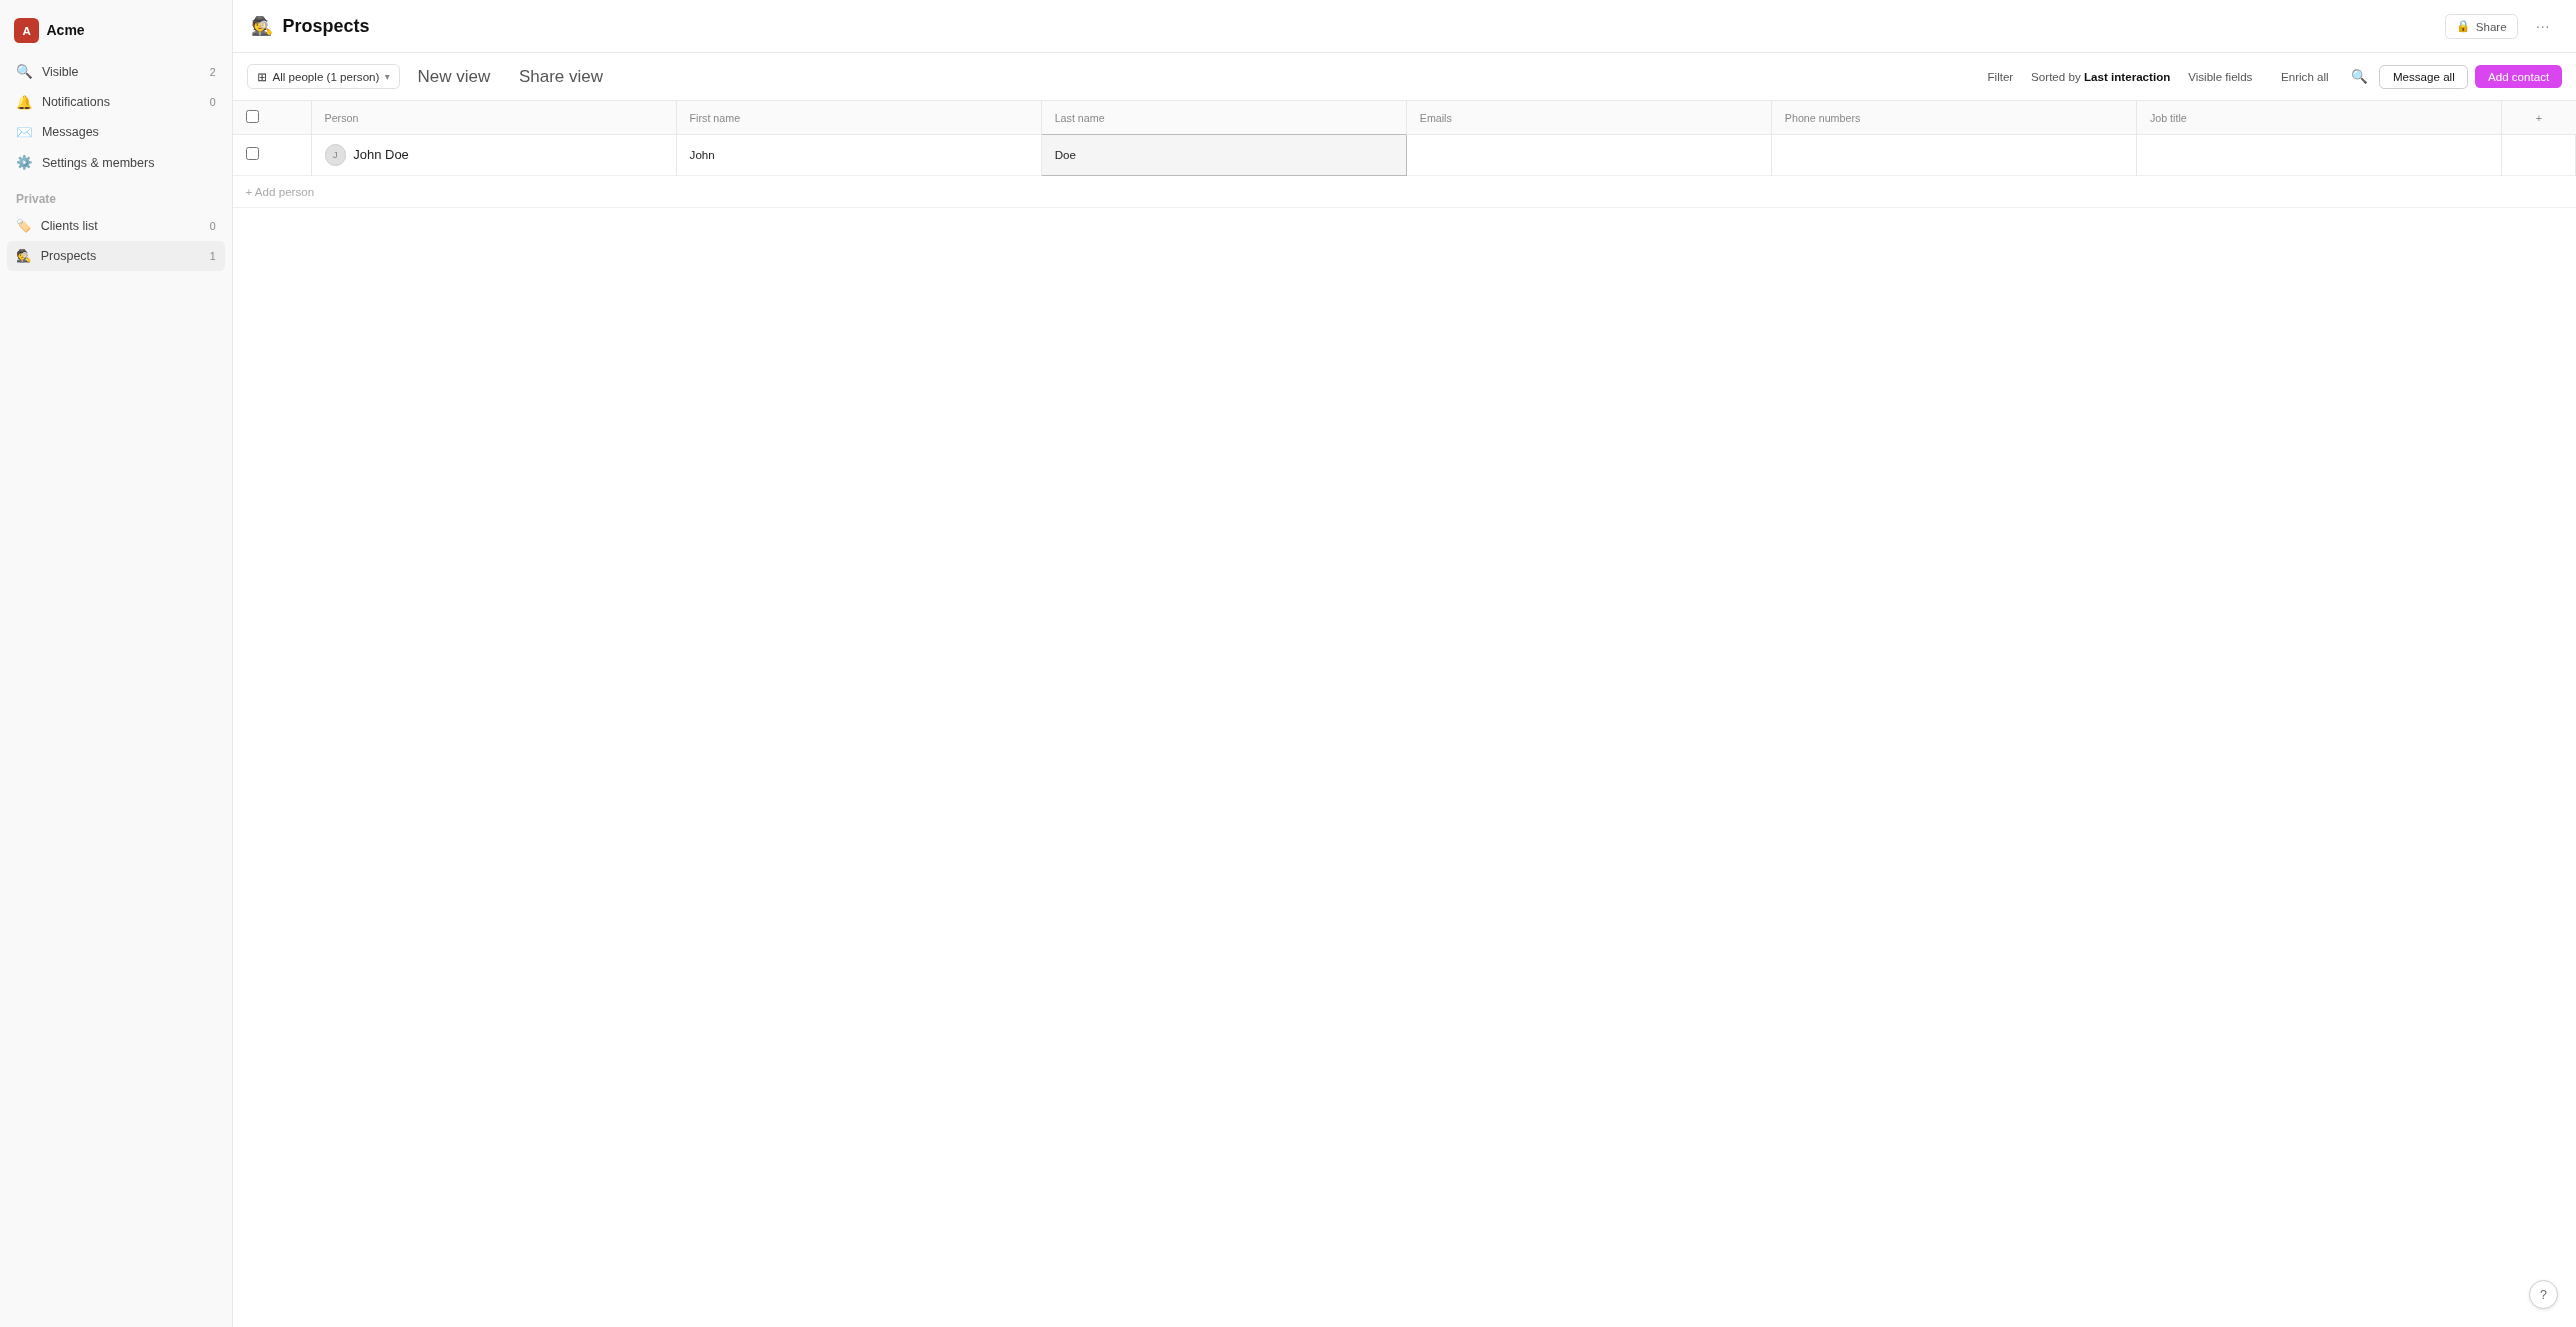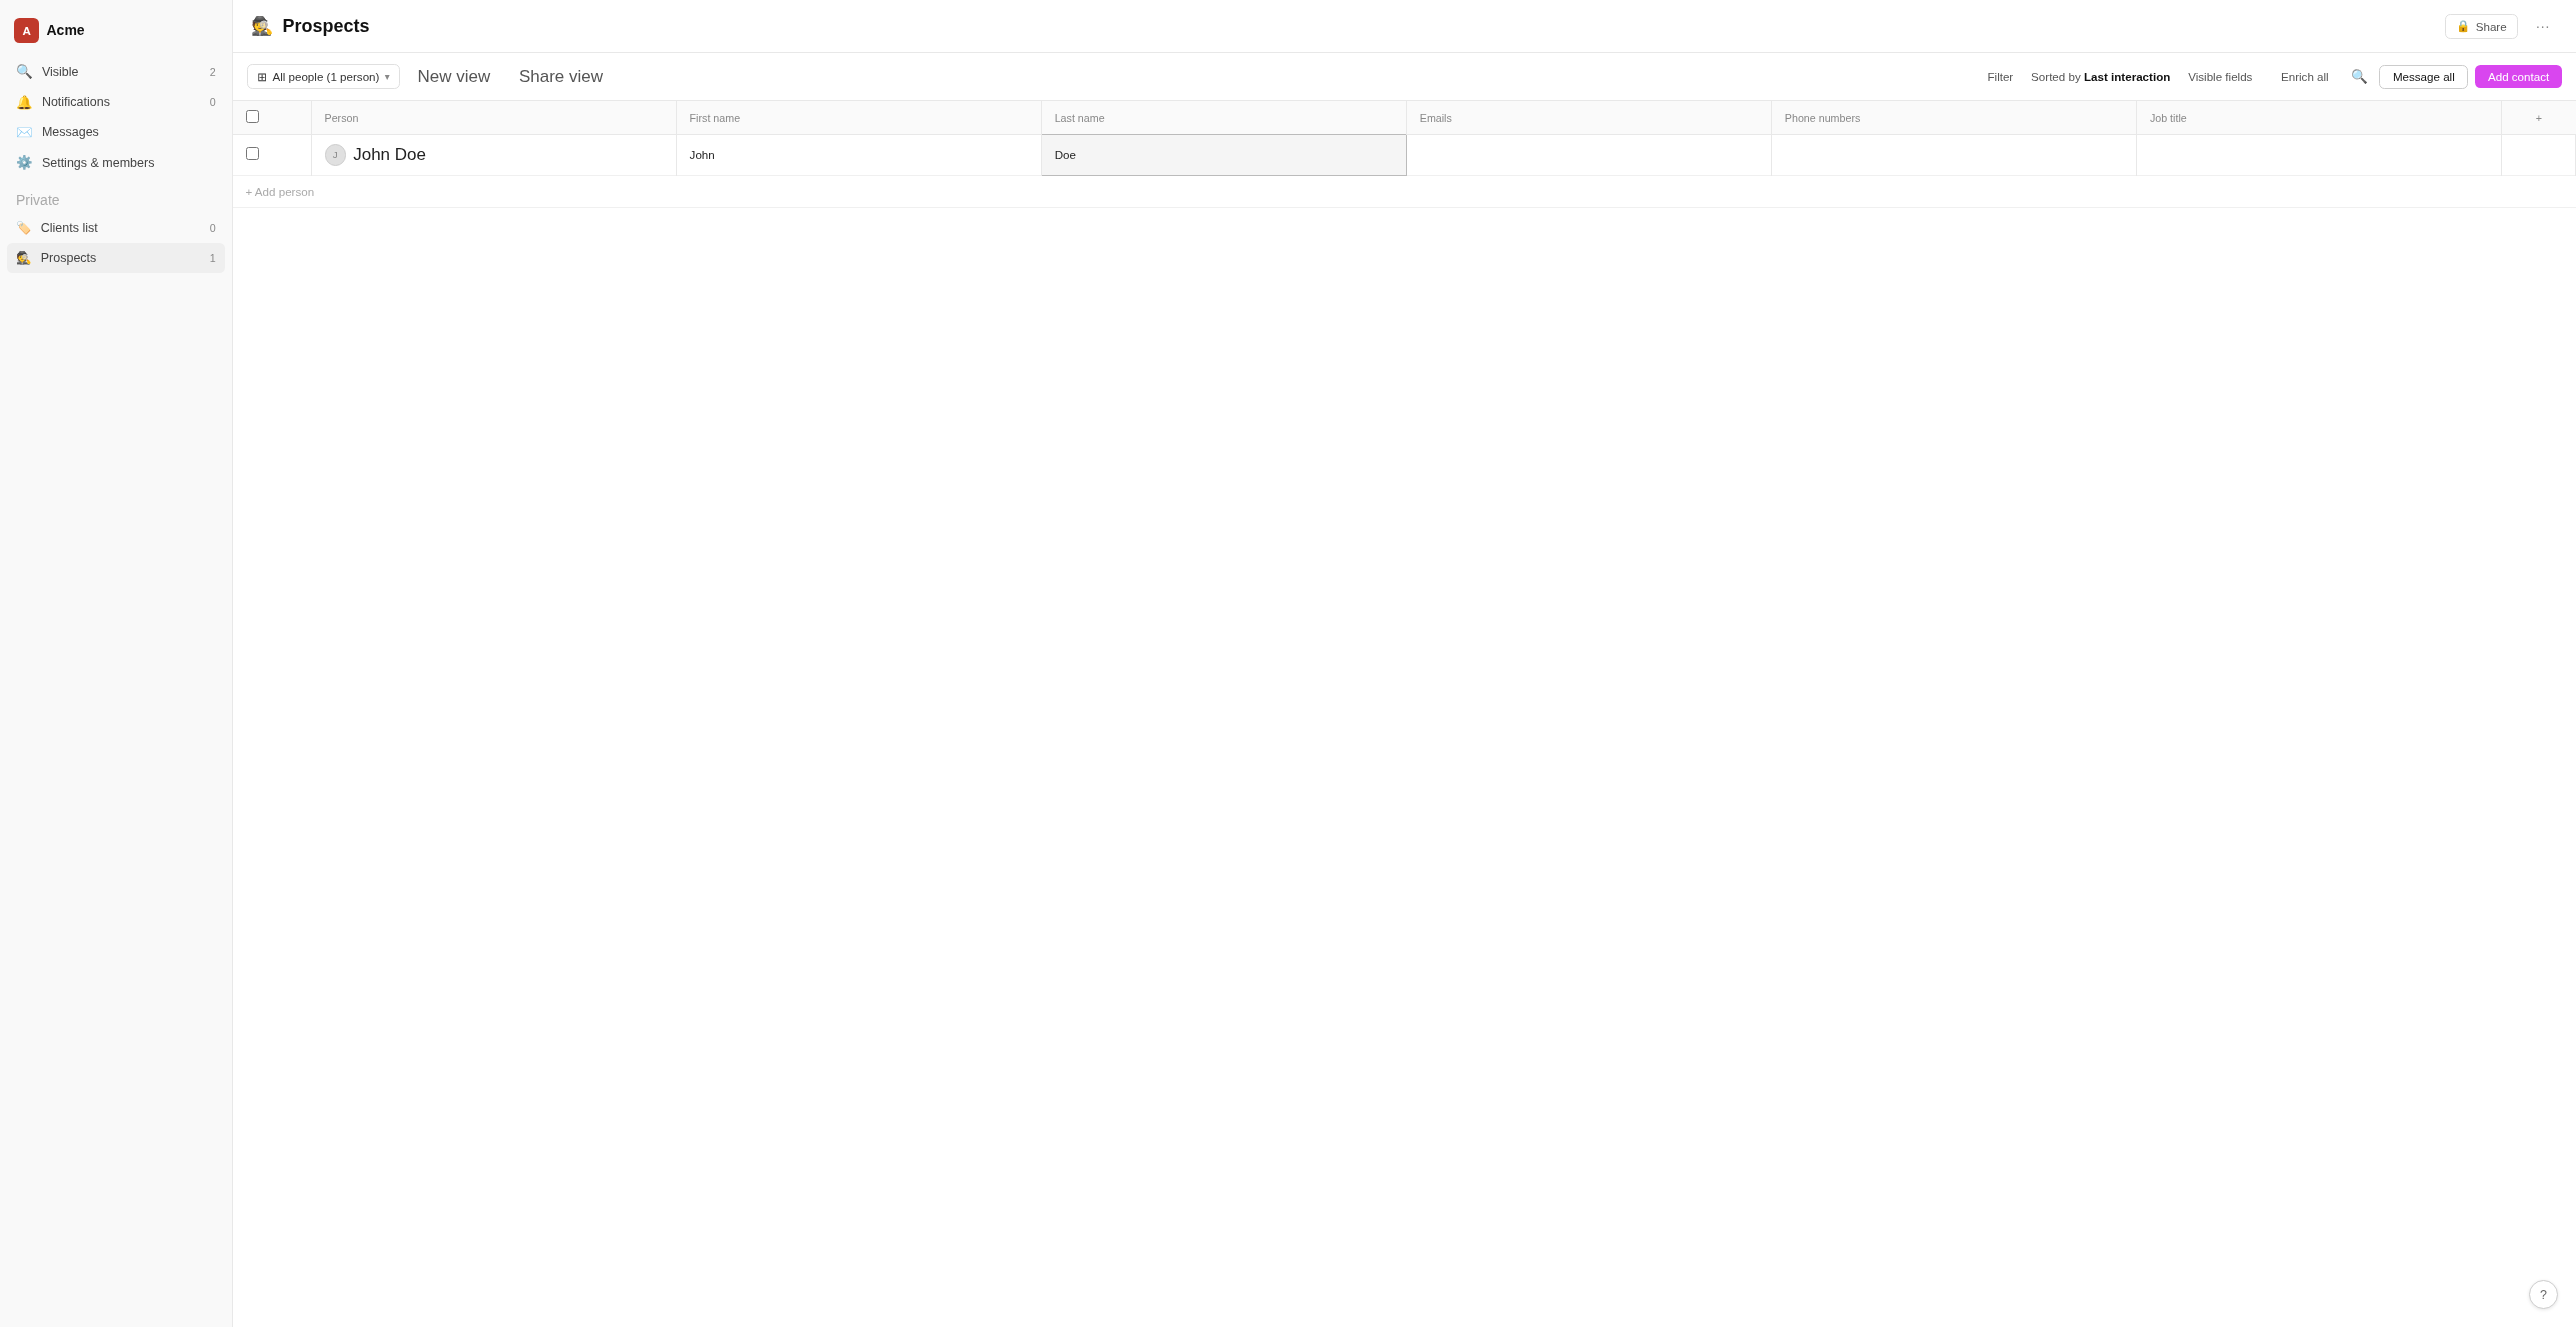--- a/index.html
+++ b/index.html
@@ -55,25 +55,25 @@
       user-select: none;
     }
     .nav-item .nav-icon { font-size: 13.4px; color: #888; }
     .nav-item .nav-badge {
       margin-left: auto;
       font-size: 10.7px;
       color: #888;
     }
     .sidebar-section-label {
       padding: 14.3px 16px 5.4px 16px;
-      font-size: 14px;
+      font-size: 12px;
       color: #aaa;
       text-transform: none;
       letter-spacing: 0;
-      font-weight: 400;
+      font-weight: 700;
     }
     .sidebar-list-item {
       display: flex;
       align-items: center;
       gap: 9px;
       padding: 7.2px 9px;
       border-radius: 5.4px;
       cursor: pointer;
       color: #444;
       font-size: 12.5px;
@@ -276,21 +276,21 @@
       height: 21.5px;
       border-radius: 50%;
       background: #e0e0e0;
       display: flex;
       align-items: center;
       justify-content: center;
       font-size: 9.8px;
       color: #888;
       border: 1.3px solid #ccc;
     }
-    .person-name { font-size: 17px; color: #222; font-weight: 500; }
+    .person-name { font-size: 13px; color: #222; font-weight: 500; }
 
     .last-name-cell {
       background: #f5f5f5;
       border: 1.3px solid #bbb !important;
       margin-top: 19px;
     }
 
     .add-person-row td {
       color: #aaa;
       font-size: 11.6px;

